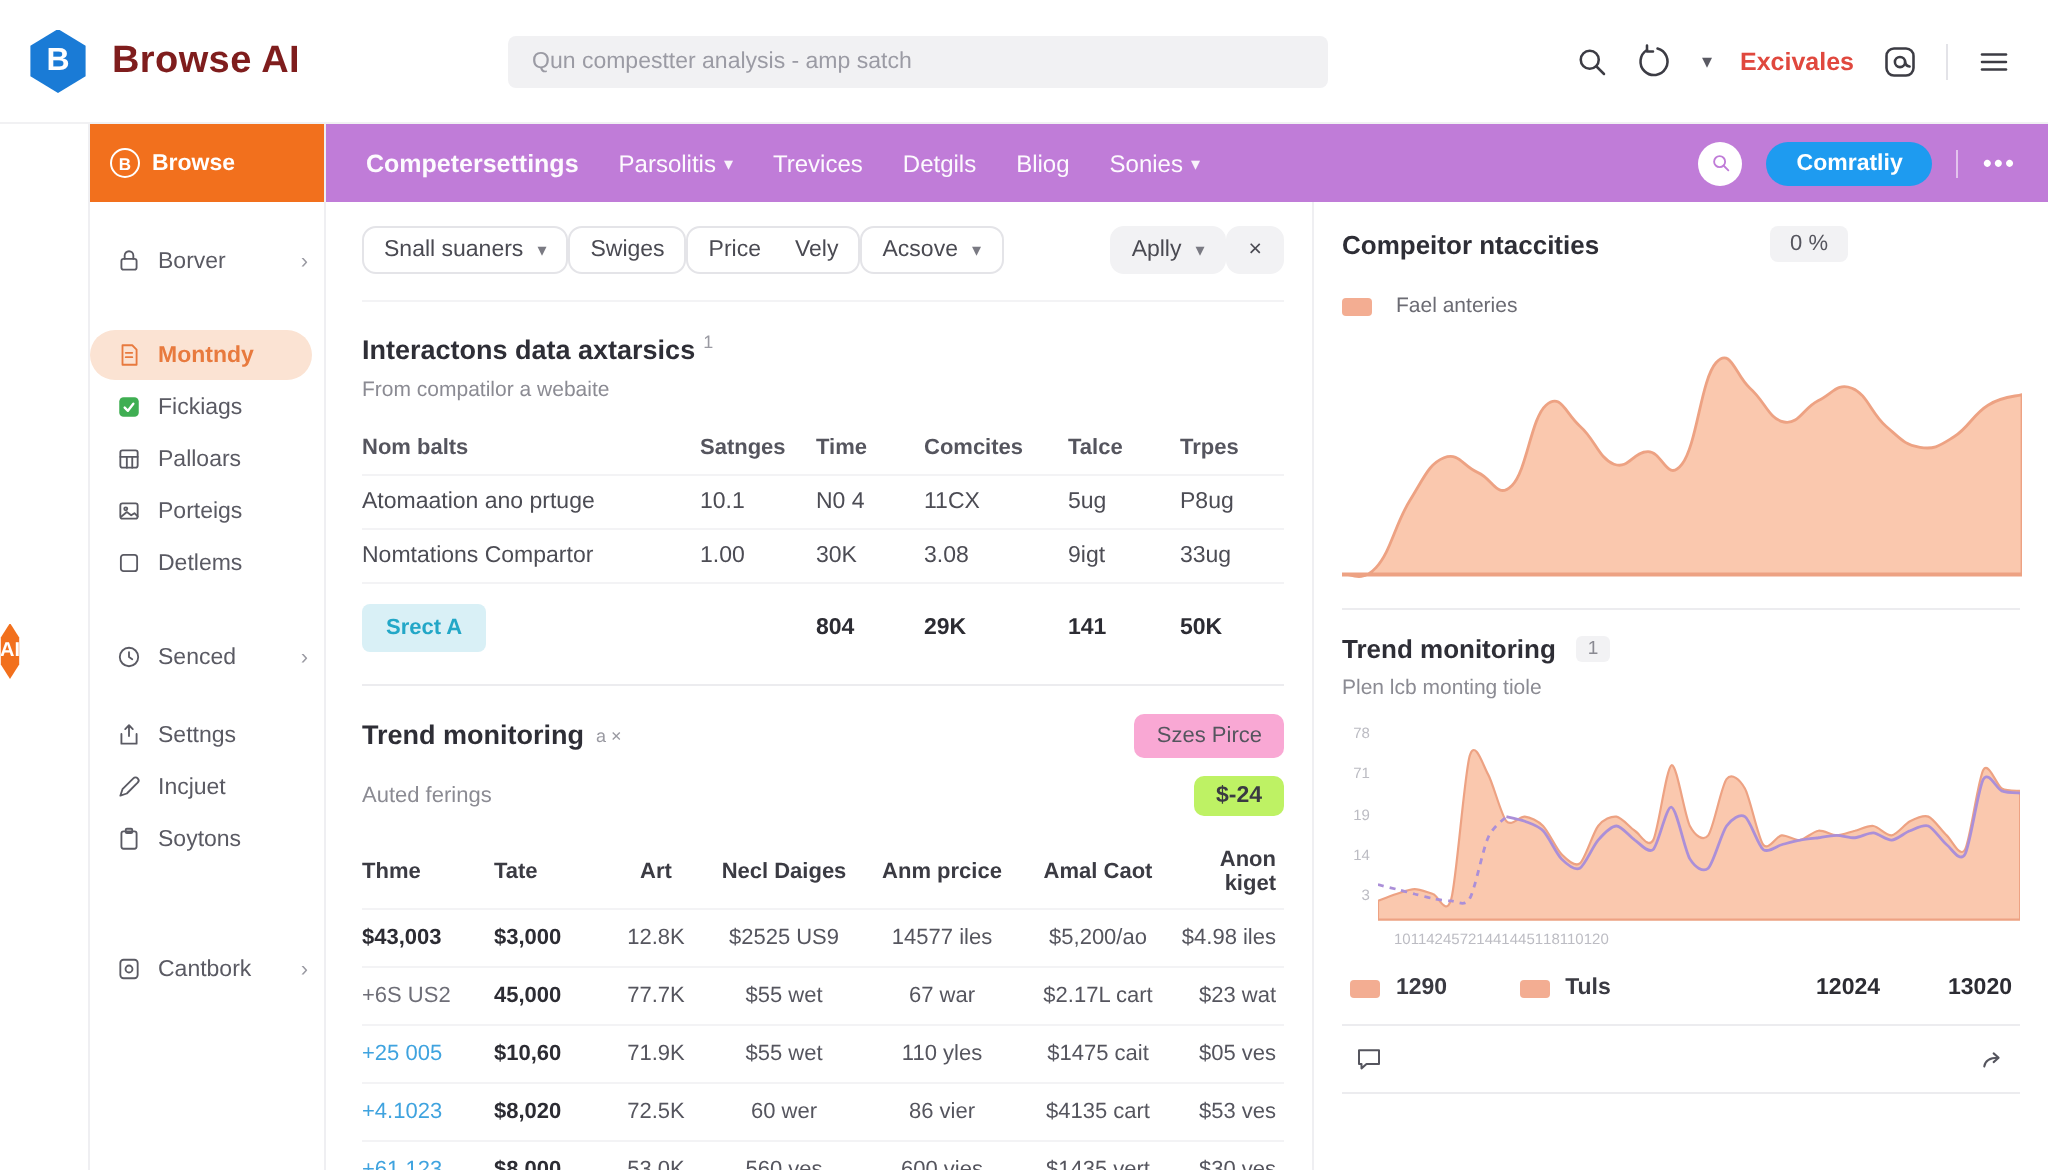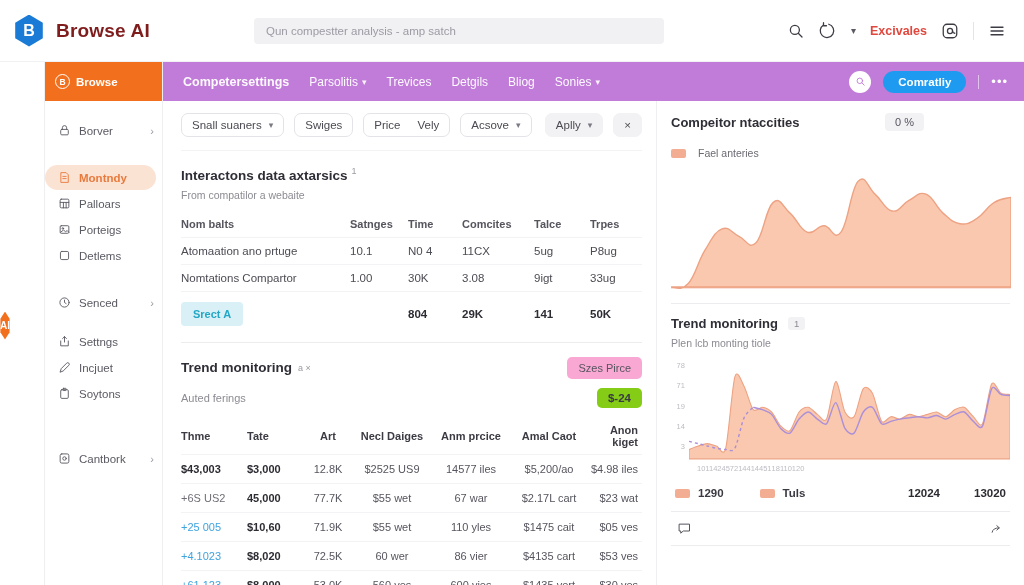--- a/index.html
+++ b/index.html
@@ -61,21 +61,21 @@
   .p-btn{background:var(--action-blue);color:#fff;border:none;border-radius:12px;padding:5px 15px;font-size:11.5px;font-weight:700;cursor:pointer;
     font-family:"Liberation Sans",sans-serif}
   .p-div{width:1px;height:14px;background:rgba(255,255,255,.55)}
   .p-more{color:#fff;font-size:13px;letter-spacing:1px;cursor:pointer}
 
   .content-row{flex:1;display:flex;min-height:0}
   .left-col{flex:1;padding:12px 14px 0 18px;min-width:0}
   .right-col{width:368px;border-left:1px solid #efeff2;padding:12px 14px 0 14px;flex:none}
 
   
-  .filter-row{display:flex;align-items:center;gap:10px;padding-bottom:13px;border-bottom:1px solid #f3f3f5}
+  .filter-row{display:flex;align-items:center;padding-bottom:13px;border-bottom:1px solid #f3f3f5}
   .chip{display:flex;align-items:center;gap:7px;border:1px solid #e4e4e8;border-radius:7px;background:#fff;
     padding:5px 10px;font-size:11.5px;color:#4a4a52;cursor:pointer;white-space:nowrap}
   .chip .chev{font-size:9px;color:#7a7a83}
   .chip.duo span+span{margin-left:10px}
   .chip.gray{background:#f2f2f4;border-color:#f2f2f4}
   .push{margin-left:auto}
 
   
   .sec-title{margin-top:15px;font-size:13.5px;font-weight:700;color:#2e2e36}
   .sup{font-size:9px;color:#9a9aa2;font-weight:400;vertical-align:super;margin-left:4px}
@@ -93,21 +93,21 @@
   .hdiv{border:none;border-top:1px solid #ececef;margin:10px 0 0}
 
   
   .trend-head{margin-top:14px;display:flex;align-items:center}
   .trend-title{font-size:13.5px;font-weight:700;color:#2e2e36}
   .marks{font-size:9px;color:#9a9aa2;margin-left:6px;vertical-align:super}
   .gray-btn{margin-left:auto;background:#f9a8d4;border:none;border-radius:5px;padding:5px 11px;font-size:11px;color:#55555e;cursor:pointer;
     font-family:"Liberation Sans",sans-serif}
   .trend-sub{margin-top:9px;display:flex;align-items:center}
   .sub-lbl{font-size:11px;color:#8b8b93}
-  .amount-chip{margin-left:auto;background:#84cc16;border-radius:5px;padding:4px 11px;font-size:11.5px;font-weight:600;color:#3a3a42}
+  .amount-chip{margin-left:auto;background:#bef264;border-radius:5px;padding:4px 11px;font-size:11.5px;font-weight:600;color:#3a3a42}
 
   .t2{margin-top:10px}
   .t2-row{display:grid;grid-template-columns:66px 58px 46px 82px 76px 80px 1fr;align-items:center;padding:8px 0}
   .t2-row span{font-size:11px;color:#55555e}
   .t2-row span:nth-child(n+3){text-align:center}
   .t2-row span:last-child{text-align:right;padding-right:4px}
   .t2-head{padding:6px 0}
   .t2-head span{font-size:11px;font-weight:700;color:#3b3b43}
   .t2-data{border-top:1px solid #f3f3f5}
   .t2-data span:nth-child(2){font-weight:700;color:#2c2c33}
@@ -224,20 +224,27 @@
 
         <div class="side-item active gap-lg">
           <svg class="ic" viewBox="0 0 24 24">
               <path d="M6 3 h9 l4 4 v14 h-13 Z"></path>
               <line x1="9" y1="10" x2="15" y2="10"></line>
               <line x1="9" y1="14" x2="15" y2="14"></line>
             </svg>
           <span class="sp">Montndy</span>
         </div>
 
+        <div class="side-item">
+          <svg class="ic-green" viewBox="0 0 24 24">
+              <rect x="3" y="3" width="18" height="18" rx="4" fill="#3fae52"></rect>
+              <polyline points="8,12.5 11,15.5 16,9" fill="none" stroke="#fff" stroke-width="2.2" stroke-linecap="round" stroke-linejoin="round"></polyline>
+            </svg>
+          <span class="sp">Fickiags</span>
+        </div>
 
         <div class="side-item">
           <svg class="ic" viewBox="0 0 24 24">
               <rect x="4" y="4" width="16" height="16" rx="2"></rect>
               <line x1="4" y1="10" x2="20" y2="10"></line>
               <line x1="10" y1="10" x2="10" y2="20"></line>
               <line x1="15" y1="10" x2="15" y2="20"></line>
             </svg>
           <span class="sp">Palloars</span>
         </div>

